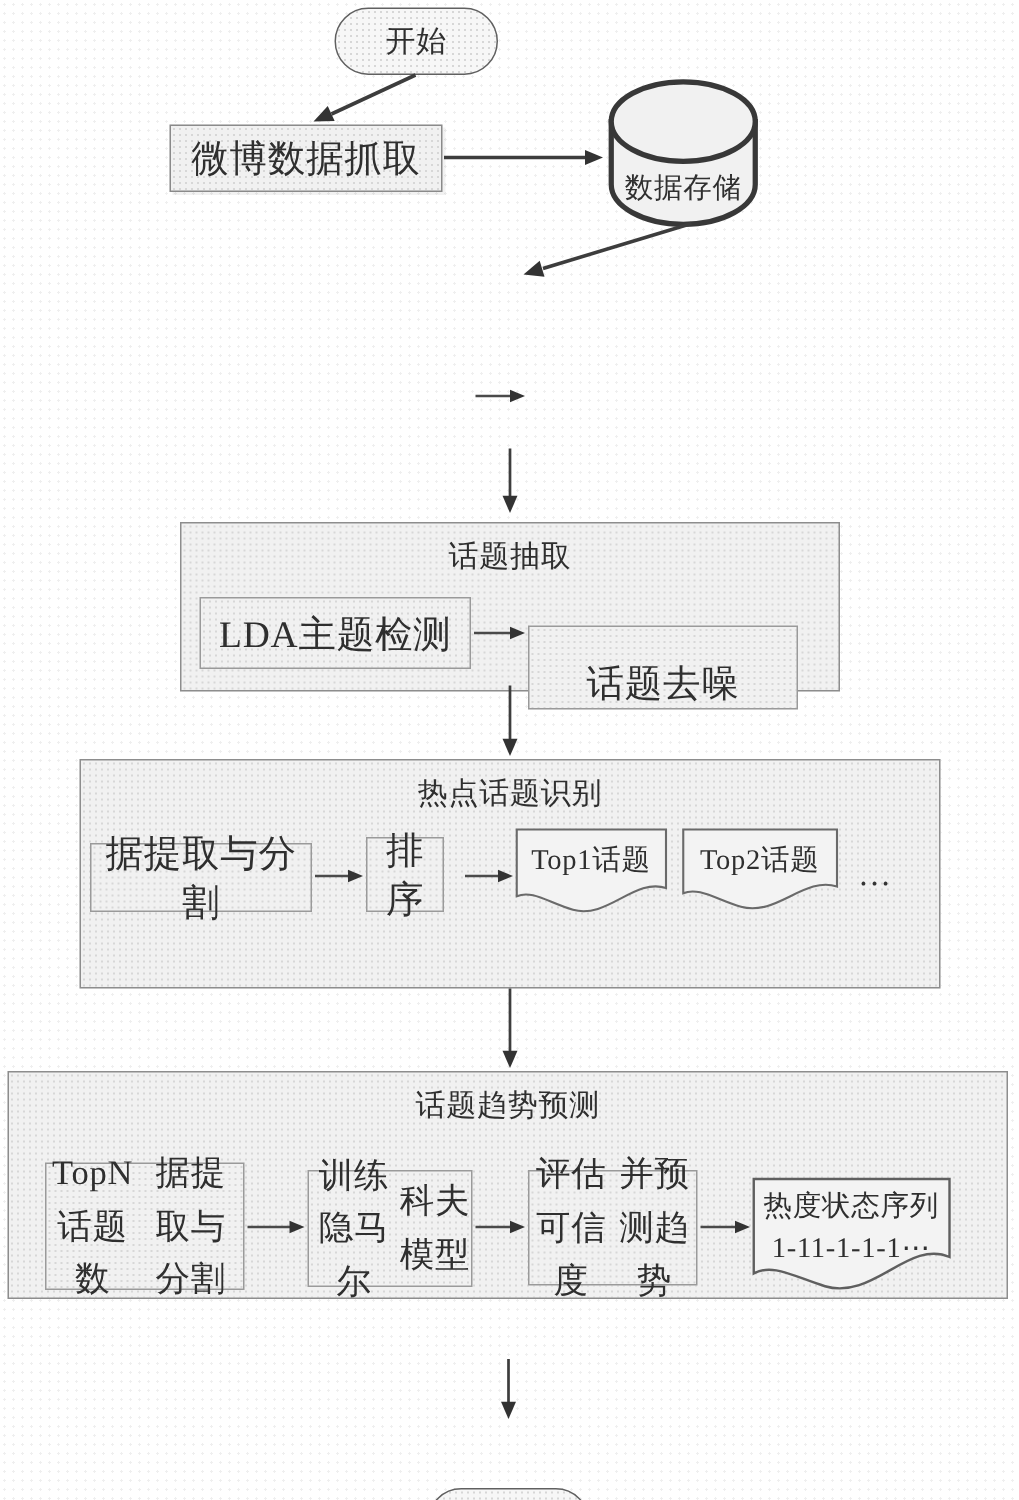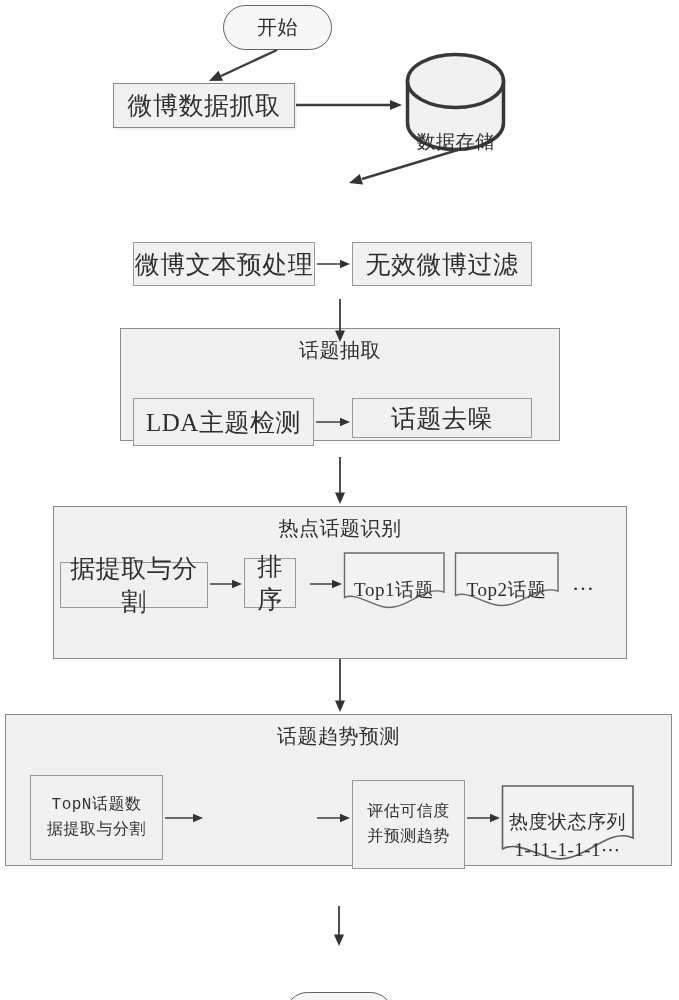--- a/index.html
+++ b/index.html
@@ -16,53 +16,47 @@
   }
   .container{position:absolute;border:1px solid #8d8d8d;box-sizing:border-box;}
   .ctitle{position:absolute;top:8px;left:0;right:0;text-align:center;font-size:20px;letter-spacing:0.5px;}
   .box{
     position:absolute;border:1px solid #9a9a9a;box-sizing:border-box;
     display:flex;align-items:center;justify-content:center;text-align:center;
     font-size:25px;letter-spacing:0.5px;
   }
   .solo{border:1.5px solid #8a8a8a;box-shadow:2px 2px 0 rgba(0,0,0,0.05);}
   .oval{border-radius:24px;border:1.5px solid #606060;font-size:20px;background-color:#f7f7f7;font-family:Liberation Serif, serif;}
-  .twoline{flex-direction:column;line-height:1.55;font-size:16px;font-family:Liberation Mono, monospace;}
-  .doclabel{position:absolute;text-align:center;font-size:19px;letter-spacing:0.5px;z-index:5;margin-top:17px;}
+  .twoline{flex-direction:row;line-height:1.55;font-size:23px;}
+  .doclabel{position:absolute;text-align:center;font-size:19px;letter-spacing:0.5px;z-index:5;}
   .dots{position:absolute;font-size:22px;z-index:5;color:#333;}
   svg.overlay{position:absolute;left:0;top:0;z-index:4;pointer-events:none;}
   .lbl{pointer-events:none;}
 </style>
 </head>
 <body>
 
 <div class="canvas">
 
   <div class="box oval stip" style="left:223px;top:5px;width:109px;height:45px;">
     <span class="lbl">开始</span>
   </div>
 
   <div class="box solo stip" style="left:113px;top:83px;width:182px;height:45px;">
     <span class="lbl">微博数据抓取</span>
   </div>
 
-  <div class="box stip" style="left:133px;top:242px;width:182px;height:44px;">
-    <span class="lbl">微博文本预处理</span>
-  </div>
-  <div class="box stip" style="left:352px;top:242px;width:180px;height:44px;">
-    <span class="lbl">无效微博过滤</span>
-  </div>
 
-  <div class="container stip" style="left:120px;top:328px;width:440px;height:113px;">
+  <div class="container stip" style="left:120px;top:348px;width:440px;height:113px;">
     <div class="ctitle">话题抽取</div>
   </div>
   <div class="box stip" style="left:133px;top:398px;width:181px;height:48px;">
     <span class="lbl">LDA主题检测</span>
   </div>
-  <div class="box stip" style="left:352px;top:398px;width:180px;height:40px;">
+  <div class="box stip" style="left:352px;top:417px;width:180px;height:56px;align-items:flex-end;">
     <span class="lbl">话题去噪</span>
   </div>
 
   <div class="container stip" style="left:53px;top:506px;width:574px;height:153px;">
     <div class="ctitle">热点话题识别</div>
   </div>
   <div class="box stip" style="left:60px;top:562px;width:148px;height:46px;">
     <span class="lbl">据提取与分割</span>
   </div>
   <div class="box stip" style="left:244px;top:558px;width:52px;height:50px;">
@@ -72,21 +66,25 @@
   <div class="doclabel" style="left:455px;top:560px;width:103px;">Top2话题</div>
   <div class="dots" style="left:572px;top:570px;width:34px;">…</div>
 
   <div class="container stip" style="left:5px;top:714px;width:667px;height:152px;">
     <div class="ctitle">话题趋势预测</div>
   </div>
   <div class="box twoline stip" style="left:30px;top:775px;width:133px;height:85px;">
     <span class="lbl">TopN话题数</span>
     <span class="lbl">据提取与分割</span>
   </div>
-  <div class="box twoline stip" style="left:352px;top:780px;width:113px;height:89px;">
+  <div class="box twoline stip" style="left:205px;top:780px;width:110px;height:78px;">
+    <span class="lbl">训练隐马尔</span>
+    <span class="lbl">科夫模型</span>
+  </div>
+  <div class="box twoline stip" style="left:352px;top:780px;width:113px;height:77px;">
     <span class="lbl">评估可信度</span>
     <span class="lbl">并预测趋势</span>
   </div>
   <div class="doclabel" style="left:502px;top:791px;width:131px;line-height:1.45;">
     <div>热度状态序列</div>
     <div>1-11-1-1-1⋯</div>
   </div>
 
   <div class="box oval stip" style="left:285px;top:948px;width:108px;height:45px;margin-top:44px;">
     <span class="lbl">结束</span>

